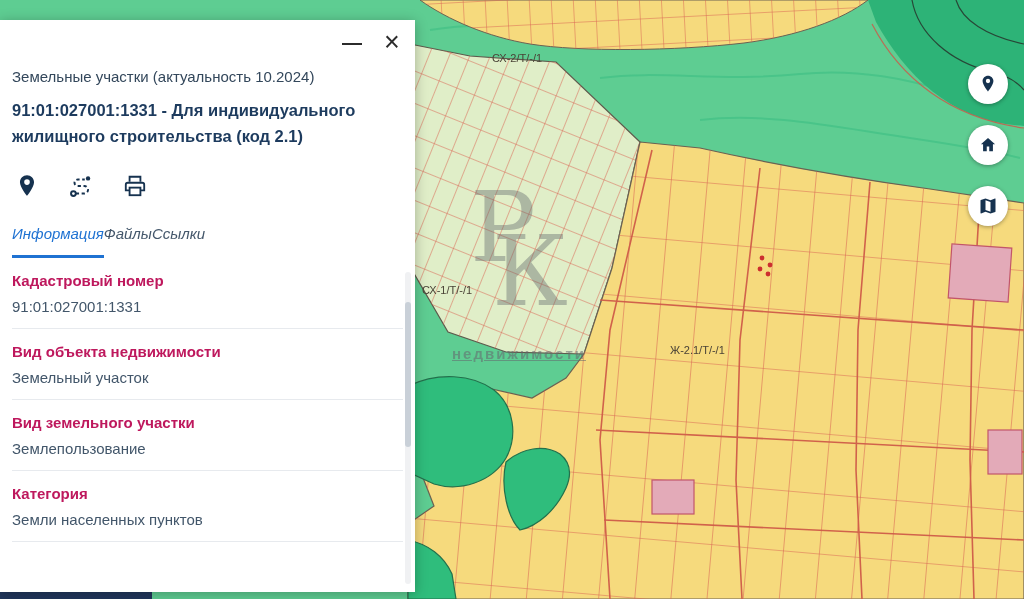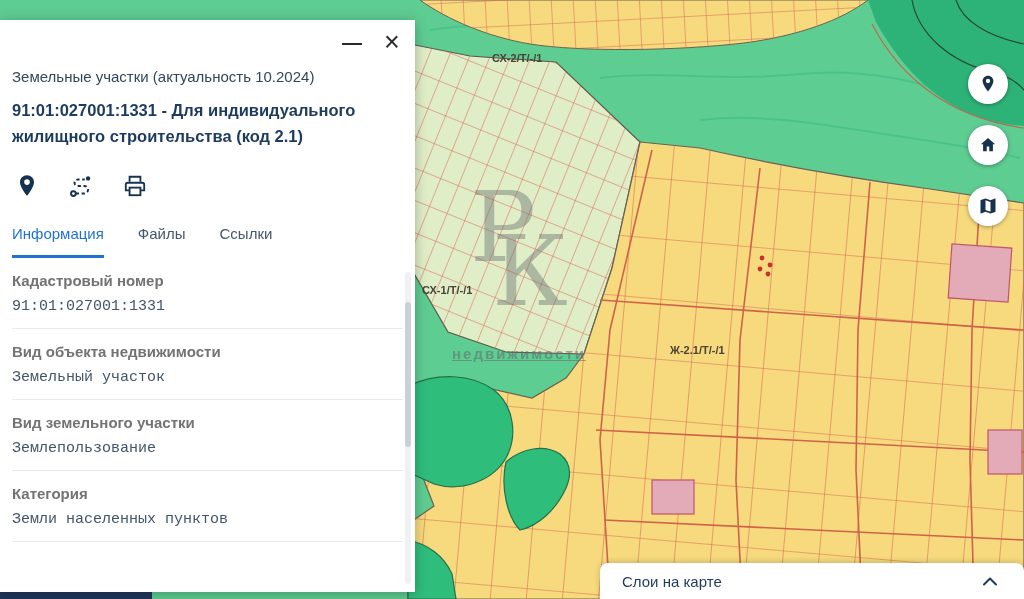--- a/index.html
+++ b/index.html
@@ -4,21 +4,21 @@
 <style>
   html,body{margin:0;padding:0;background:#ddd;}
   .screen{
     position:relative;width:1024px;height:599px;overflow:hidden;
     font-family:"Liberation Sans",sans-serif;background:#5ecd92;
   }
   svg.map{position:absolute;left:0;top:0;width:1024px;height:599px;display:block;}
 
   
   .zone-label{
-    position:absolute;font-size:11px;font-weight:700;color:#4a4337;
+    position:absolute;font-size:11px;font-weight:400;color:#4a4337;
     white-space:nowrap;pointer-events:none;
   }
   .watermark{position:absolute;left:452px;top:188px;width:170px;pointer-events:none;}
   .wm-letter{font-family:"DejaVu Serif",serif;color:rgba(95,100,106,.40);line-height:.8;}
   .wm-p{font-size:98px;margin-left:18px;}
   .wm-k{font-size:98px;margin:-34px 0 0 40px;}
   .wm-caption{
     margin-top:34px;font-size:15px;letter-spacing:2px;color:rgba(100,104,110,.55);
     font-weight:600;
     text-decoration:underline;
@@ -50,26 +50,26 @@
   .winbtn{background:none;border:none;cursor:pointer;color:#2b2b2b;width:34px;height:34px;
     display:flex;align-items:center;justify-content:center;padding:0;}
   .winbtn.min{font-size:20px;font-weight:700;}
   .winbtn.close{font-size:27px;line-height:1;}
   .panel-inner{padding:0 12px;}
   .panel-title{font-size:15px;color:#33475b;margin:4px 0 12px;}
   .panel-heading{font-size:16.5px;font-weight:700;color:#1d3b5e;line-height:26px;margin:0 0 24px;width:392px;}
   .toolbar{display:flex;gap:28px;align-items:center;margin:2px 0 26px 2px;}
   .toolbar button{background:none;border:none;padding:0;cursor:pointer;display:flex;}
   .toolbar svg{width:26px;height:26px;}
-  .tabs{display:flex;gap:34px;}
+  .tabs{display:flex;font-style:italic;}
   .tab{font-size:15px;color:#44576b;padding-bottom:13px;cursor:pointer;border-bottom:3px solid transparent;}
   .tab.active{color:#1f72d2;border-bottom-color:#1f72d2;}
   .field{padding:14px 0 13px;border-bottom:1px solid #e7eaee;}
-  .flabel{font-weight:700;color:#737373;font-size:15px;margin-bottom:9px;}
-  .fvalue{color:#42566a;font-size:15px;font-family:Liberation Mono, monospace;}
+  .flabel{font-weight:700;color:#be185d;font-size:15px;margin-bottom:9px;}
+  .fvalue{color:#42566a;font-size:15px;}
   .scrollbar{position:absolute;right:4px;top:252px;bottom:8px;width:6px;background:#f0f1f3;border-radius:3px;}
   .scroll-thumb{position:absolute;top:30px;left:0;width:6px;height:145px;background:#c9d0d8;border-radius:3px;cursor:pointer;}
 </style>
 </head>
 <body>
 
 <div class="screen">
 
   <svg class="map" viewBox="0 0 1024 599" preserveAspectRatio="none">
     <defs>
@@ -157,28 +157,20 @@
     <svg viewBox="0 0 24 24">
       <path fill="#16324f" d="M12 3.5l8.5 7.5h-2.6v8.5h-4.4v-5.6h-3v5.6H6.1V11H3.5z"></path>
     </svg>
   </button>
   <button class="map-btn" style="top:186px;">
     <svg viewBox="0 0 24 24">
       <path fill="#16324f" d="M20.5 3l-.16.03L15 5.1 9 3 3.36 4.9c-.21.07-.36.25-.36.48V20.5c0 .28.22.5.5.5l.16-.03L9 18.9l6 2.1 5.64-1.9c.21-.07.36-.25.36-.48V3.5c0-.28-.22-.5-.5-.5zM15 19l-6-2.11V5l6 2.11V19z"></path>
     </svg>
   </button>
 
-  <div class="layers-bar">
-    <span>Слои на карте</span>
-    <span class="chev">
-      <svg width="16" height="9" viewBox="0 0 16 9">
-        <polyline points="2,7.5 8,1.5 14,7.5" fill="none" stroke="#1d3b5e" stroke-width="2" stroke-linecap="round" stroke-linejoin="round"></polyline>
-      </svg>
-    </span>
-  </div>
 
   <div class="dark-strip"></div>
 
   <section class="panel">
     <div class="controls">
       <button class="winbtn min">—</button>
       <button class="winbtn close">×</button>
     </div>
     <div class="panel-inner">
       <div class="panel-title">Земельные участки (актуальность 10.2024)</div>

